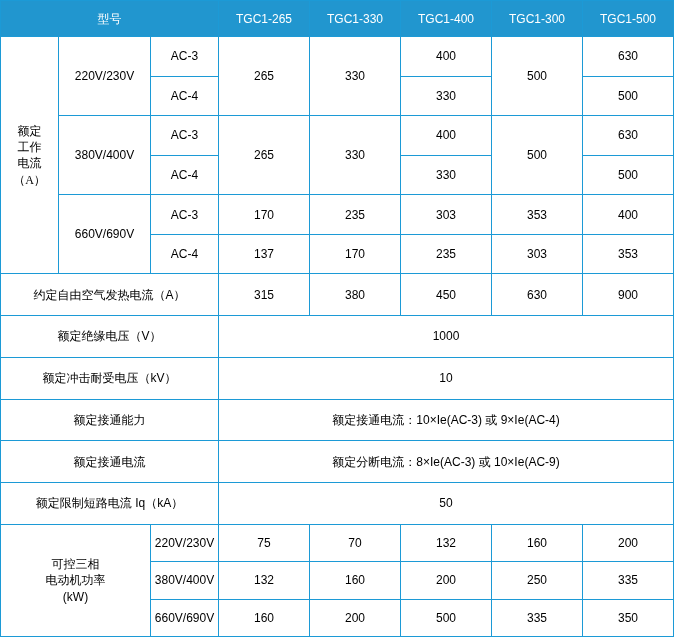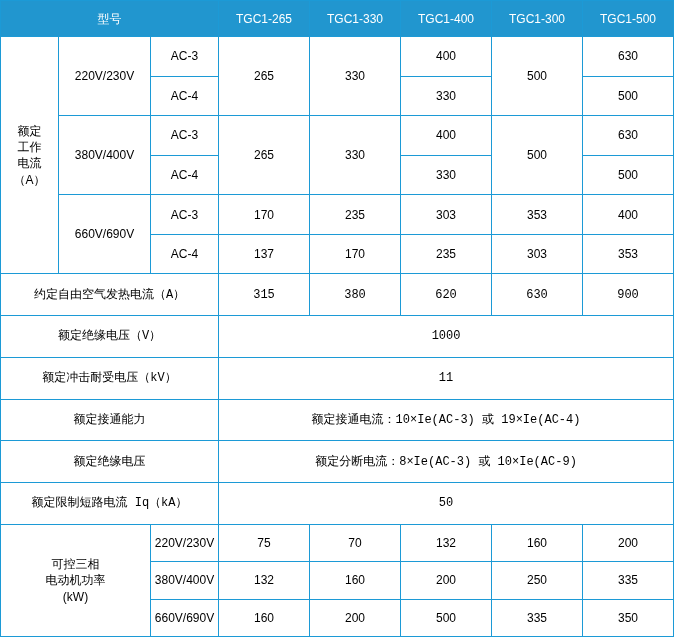--- a/index.html
+++ b/index.html
@@ -34,34 +34,35 @@
     font-size: 13px;
     height: 28px;
   }
   .label-cell {
     font-size: 12px;
     margin-top: 44px;
   }
   .vgroup {
     font-size: 12px;
     line-height: 1.7;
+    font-family: Liberation Serif, serif;
   }
   .wide-note {
     font-size: 12px;
   }
   .colw-1 { width: 58px; }
   .colw-2 { width: 92px; }
   .colw-3 { width: 68px; }
   .colw-4 { width: 91px; }
   .colw-5 { width: 91px; }
   .colw-6 { width: 91px; }
   .colw-7 { width: 91px; }
   .colw-8 { width: 91px; }
   .row-ac { height: 36px; }
-  .row-med { height: 38px; font-family: Liberation Mono, monospace; }
+  .row-med { height: 38px; }
   .row-pw { height: 34px; }
 </style>
 </head>
 <body>
 
 <table class="spec-table">
   <colgroup>
     <col class="colw-1">
     <col class="colw-2">
     <col class="colw-3">
@@ -136,42 +137,42 @@
       <td>170</td>
       <td>235</td>
       <td>303</td>
       <td>353</td>
     </tr>
 
     <tr class="row-med">
       <td colspan="3">约定自由空气发热电流（A）</td>
       <td>315</td>
       <td>380</td>
-      <td>620</td>
+      <td>450</td>
       <td>630</td>
       <td>900</td>
     </tr>
 
     <tr class="row-med">
       <td colspan="3">额定绝缘电压（V）</td>
       <td colspan="5">1000</td>
     </tr>
 
     <tr class="row-med">
       <td colspan="3">额定冲击耐受电压（kV）</td>
-      <td colspan="5">11</td>
+      <td colspan="5">10</td>
     </tr>
 
     <tr class="row-med">
       <td colspan="3">额定接通能力</td>
-      <td class="wide-note" colspan="5">额定接通电流：10×Ie(AC-3) 或 19×Ie(AC-4)</td>
-    </tr>
-
-    <tr class="row-med">
-      <td colspan="3">额定绝缘电压</td>
+      <td class="wide-note" colspan="5">额定接通电流：10×Ie(AC-3) 或 9×Ie(AC-4)</td>
+    </tr>
+
+    <tr class="row-med">
+      <td colspan="3">额定接通电流</td>
       <td class="wide-note" colspan="5">额定分断电流：8×Ie(AC-3) 或 10×Ie(AC-9)</td>
     </tr>
 
     <tr class="row-med">
       <td colspan="3">额定限制短路电流 Iq（kA）</td>
       <td colspan="5">50</td>
     </tr>
 
     <tr class="row-pw">
       <td colspan="2" rowspan="3">

